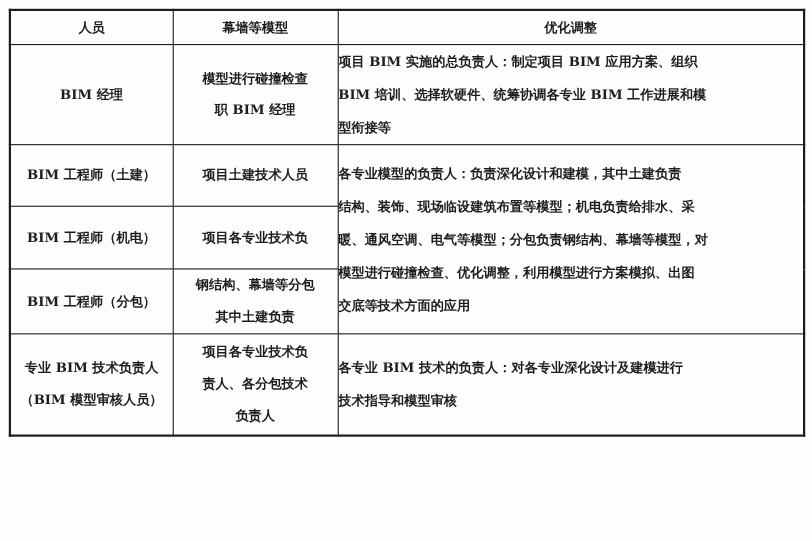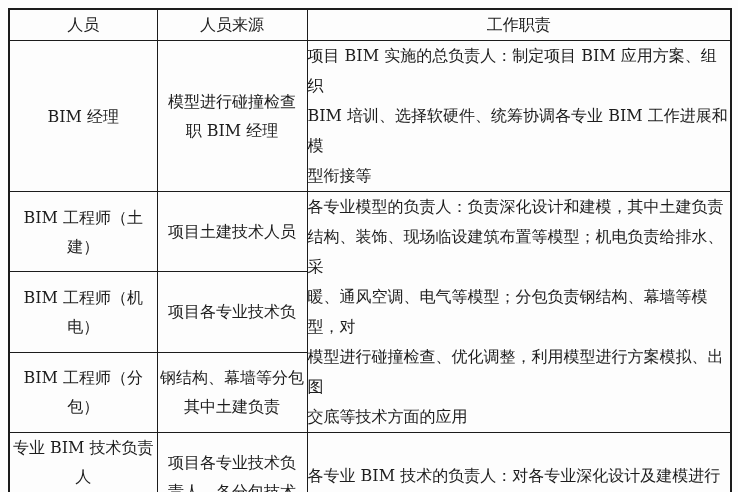--- a/index.html
+++ b/index.html
@@ -20,22 +20,22 @@
     top: 8px;
     width: 722px;
     border-collapse: collapse;
     table-layout: fixed;
     border: 2px solid #1c1c1c;
   }
   .bim-table th,
   .bim-table td {
     border: 1px solid #1c1c1c;
     color: #1d1d1d;
-    font-size: 16px;
-    font-weight: normal;
+    font-size: 12px;
+    font-weight: bold;
     vertical-align: middle;
     overflow: hidden;
     padding: 0;
   }
   .bim-table th {
     height: 30px;
     text-align: center;
     line-height: 28px;
   }
   .cell-center {
@@ -61,22 +61,22 @@
 <div class="page">
   <table class="bim-table">
     <colgroup>
       <col class="c-person">
       <col class="c-source">
       <col class="c-duty">
     </colgroup>
     <tbody>
       <tr>
         <th>人员</th>
-        <th>人员来源</th>
-        <th>工作职责</th>
+        <th>幕墙等模型</th>
+        <th>优化调整</th>
       </tr>
 
       <tr style="height:90px">
         <td class="cell-center">BIM 经理</td>
         <td class="cell-center">模型进行碰撞检查
 职 BIM 经理</td>
         <td class="cell-duty">项目 BIM 实施的总负责人：制定项目 BIM 应用方案、组织
 BIM 培训、选择软硬件、统筹协调各专业 BIM 工作进展和模
 型衔接等</td>
       </tr>

